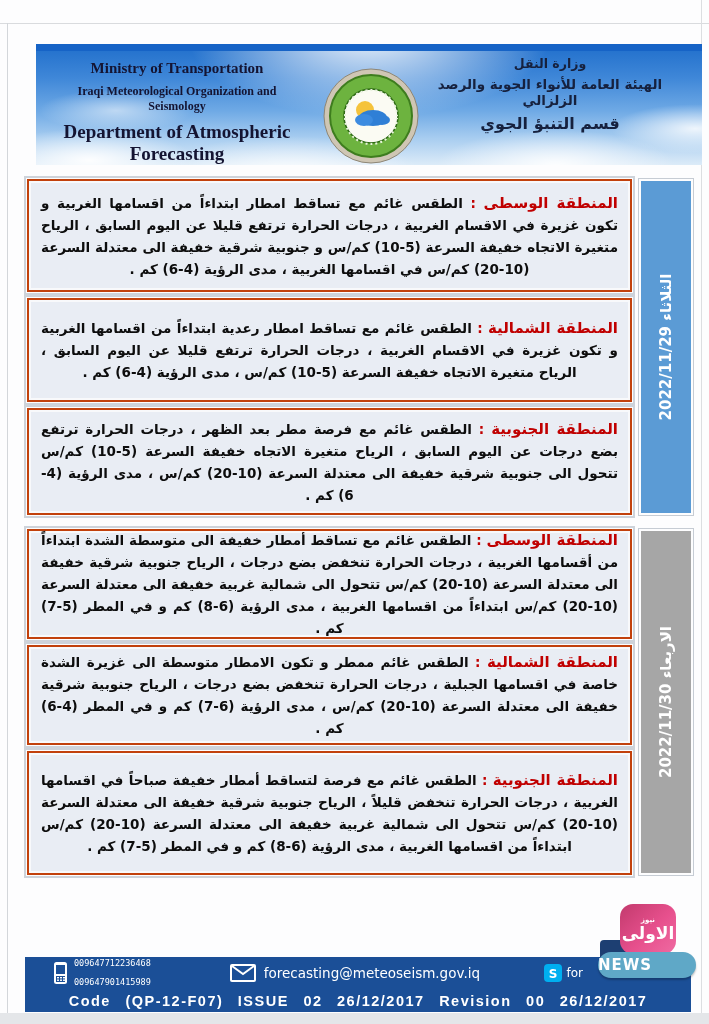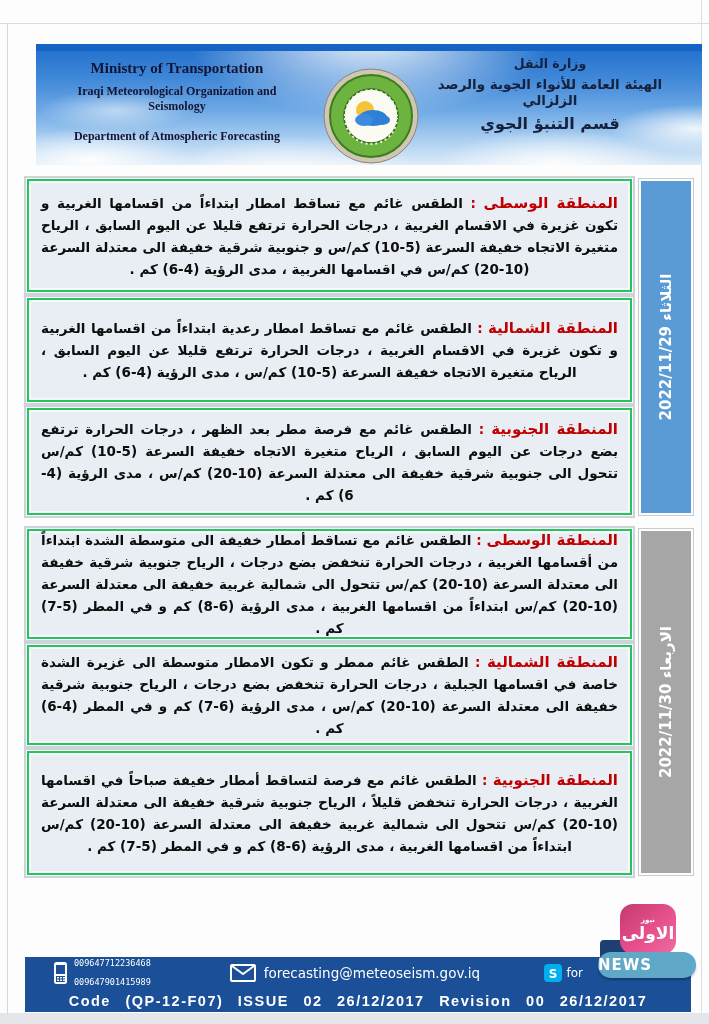--- a/index.html
+++ b/index.html
@@ -18,30 +18,30 @@
       radial-gradient(ellipse 150px 45px at 8% 96%, rgba(255,255,255,.95), rgba(255,255,255,0) 70%),
       radial-gradient(ellipse 190px 55px at 38% 108%, rgba(255,255,255,.9), rgba(255,255,255,0) 70%),
       radial-gradient(ellipse 170px 50px at 78% 100%, rgba(255,255,255,.92), rgba(255,255,255,0) 70%),
       radial-gradient(ellipse 120px 35px at 99% 70%, rgba(255,255,255,.85), rgba(255,255,255,0) 70%),
       radial-gradient(ellipse 110px 30px at 12% 55%, rgba(255,255,255,.55), rgba(255,255,255,0) 70%),
       linear-gradient(180deg,#1f6ecb 0%,#3f87d8 28%,#6ea9e5 55%,#a8cdf0 78%,#dcebf8 100%);}
   .banner-topstrip{position:absolute;left:0;top:0;width:100%;height:7px;background:#1663c6;}
   .org-en{position:absolute;left:16px;top:16px;width:250px;text-align:center;color:#141432;
     font-family:"Liberation Serif",serif;font-weight:700;}
   .org-en .l1{font-size:15px;margin-bottom:7px;}
-  .org-en .l2{font-size:12px;margin-bottom:15px;}
-  .org-en .l3{font-size:12px;}
+  .org-en .l2{font-size:12px;margin-bottom:7px;}
+  .org-en .l3{font-size:19px;}
   .org-ar{position:absolute;right:22px;top:12px;width:260px;text-align:center;color:#16213e;font-weight:700;direction:rtl;}
   .org-ar .a1{font-size:12.5px;margin-bottom:5px;}
   .org-ar .a2{font-size:13.5px;margin-bottom:6px;}
   .org-ar .a3{font-size:16px;}
   .logo{position:absolute;left:287px;top:24px;width:96px;height:96px;}
 
   
-  .fbox{position:absolute;left:27px;width:605px;background:#e9edf4;border:2px solid #22c55e;
+  .fbox{position:absolute;left:27px;width:605px;background:#e9edf4;border:2px solid #c2410c;
     outline:2px solid #ced3da;outline-offset:1px;box-shadow:inset 0 0 0 2px #f8f9fb;
     display:flex;align-items:center;box-sizing:border-box;padding:0 12px;}
   .fbox p{margin:0;direction:rtl;text-align:justify;text-align-last:center;color:#0d0d0d;
     font-weight:700;font-size:13.5px;line-height:1.62;width:100%;}
   .rtitle{color:#c00000;font-size:15px;font-weight:700;}
   .rcolon{color:#c00000;font-weight:700;}
   .b1{top:179px;height:113px;}
   .b2{top:298px;height:104px;}
   .b3{top:408px;height:107px;}
   .b4{top:529px;height:110px;}

